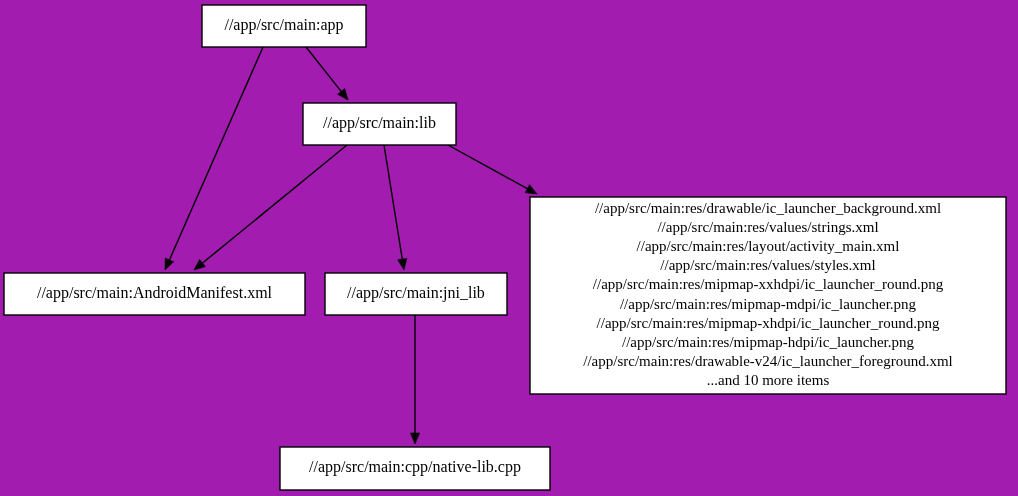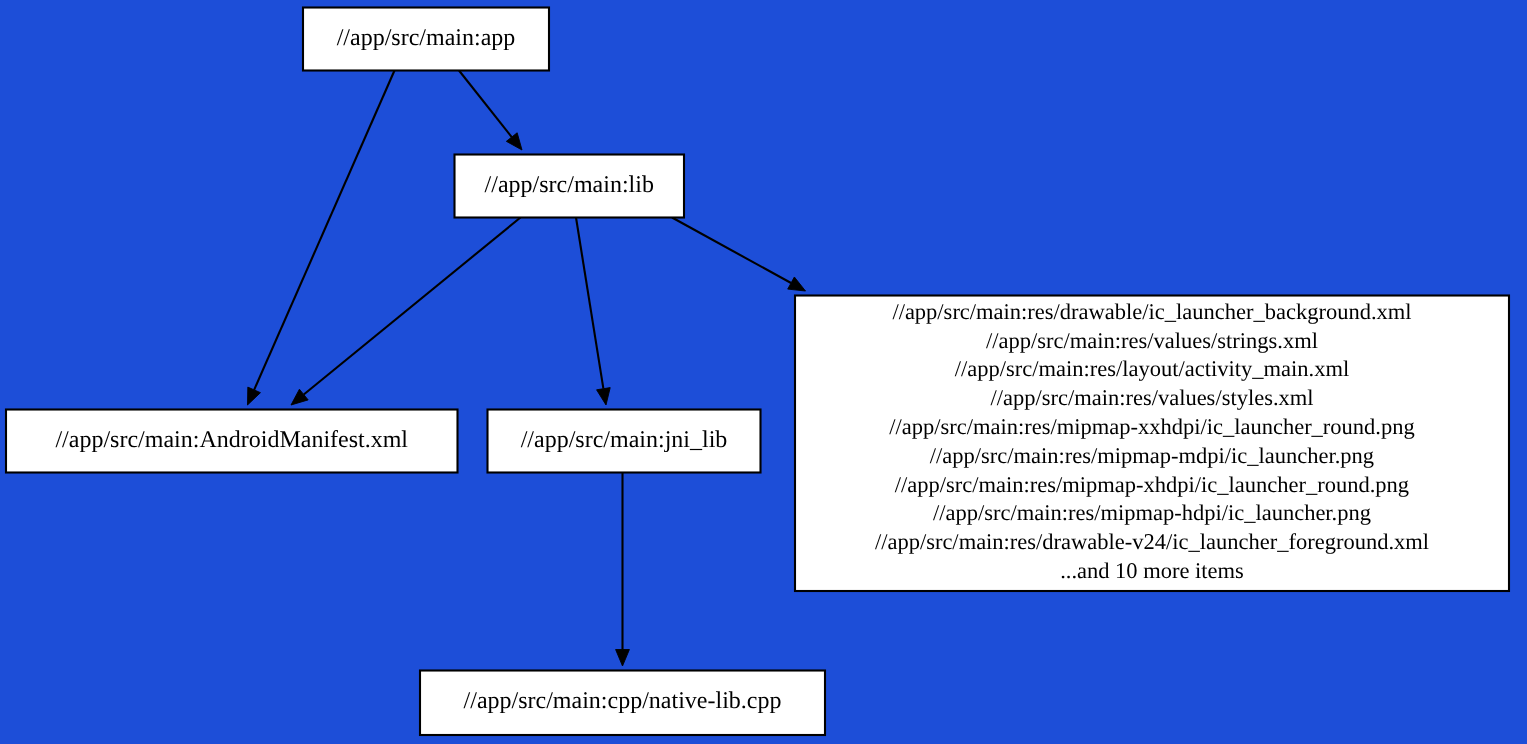--- a/index.html
+++ b/index.html
@@ -11,21 +11,21 @@
   body {
     width: 1018px;
     height: 496px;
     overflow: hidden;
     font-family: "Liberation Serif", "DejaVu Serif", serif;
   }
   #graph-root {
     position: relative;
     width: 1018px;
     height: 496px;
-    background: #1d4ed8;
+    background: #a21caf;
   }
   svg.graph-canvas {
     position: absolute;
     top: 0;
     left: 0;
     width: 1018px;
     height: 496px;
     display: block;
   }
   .node-box {

